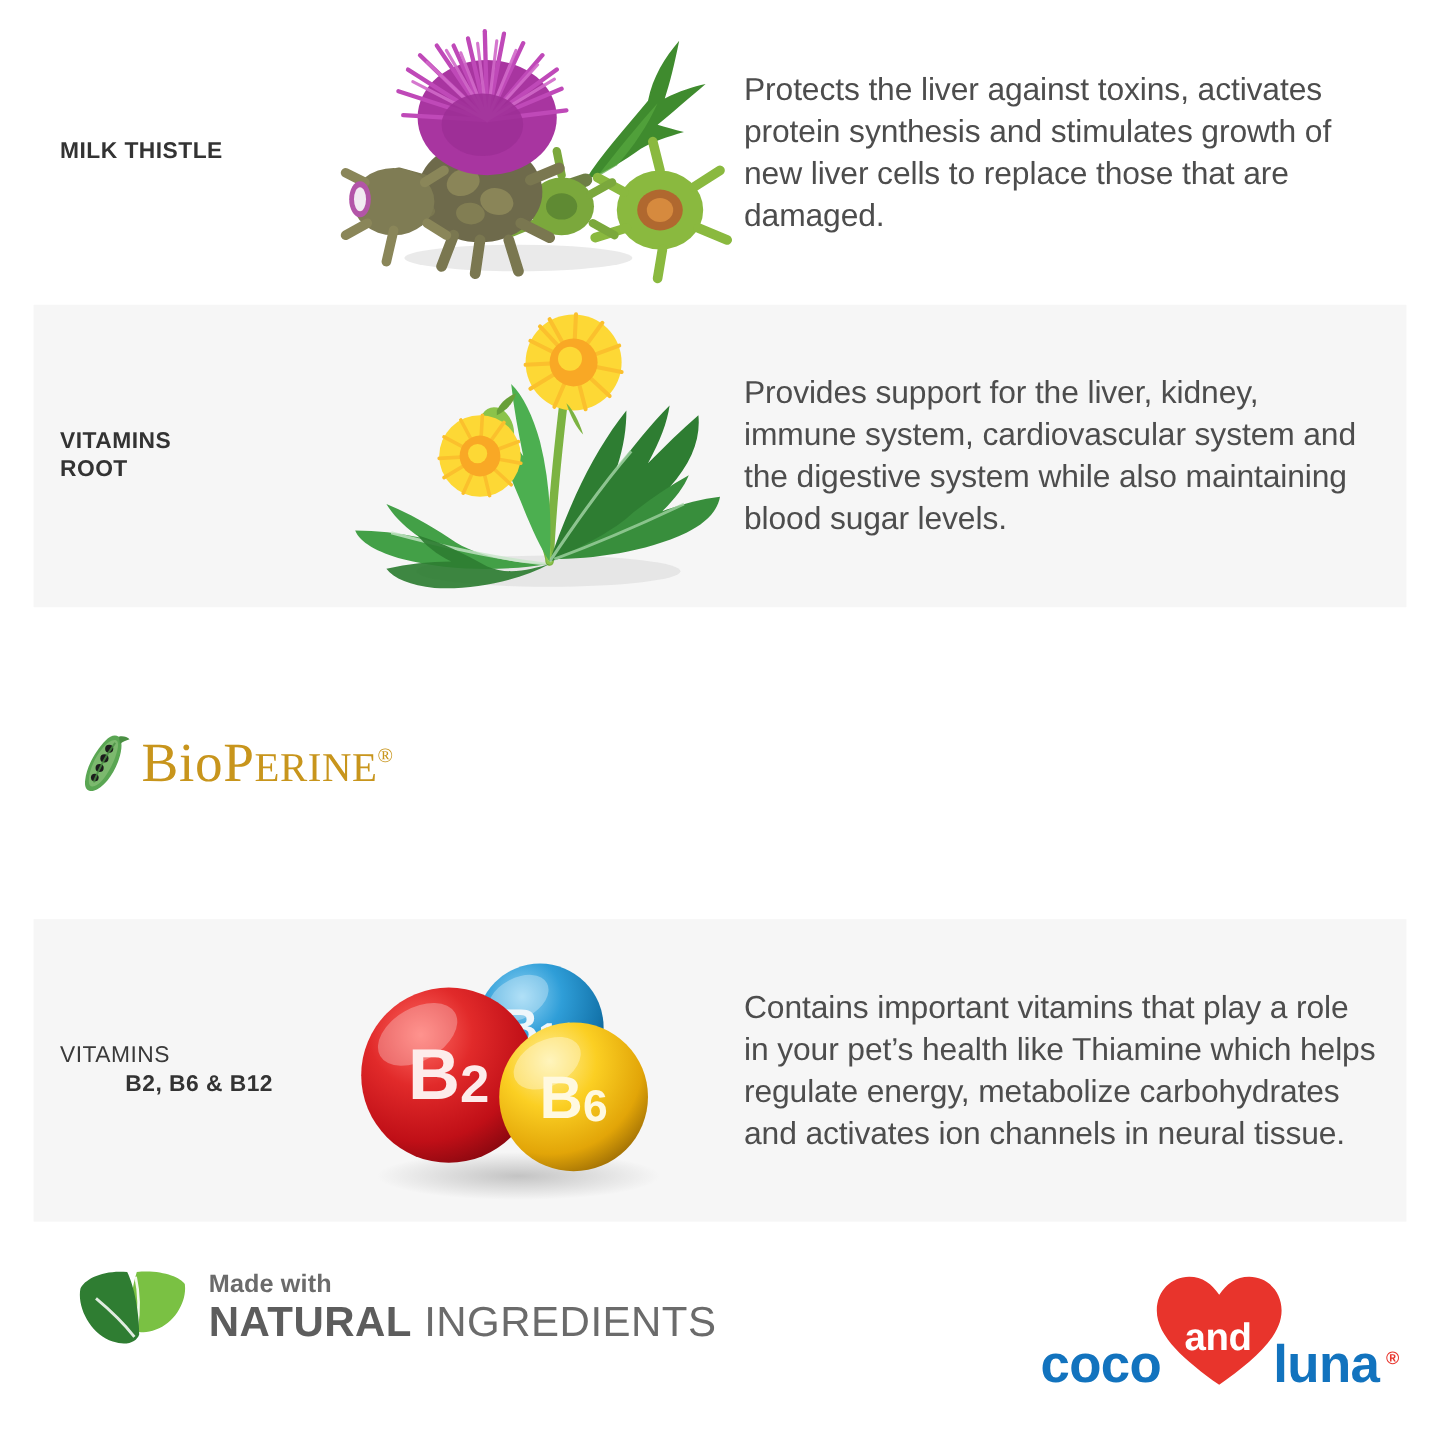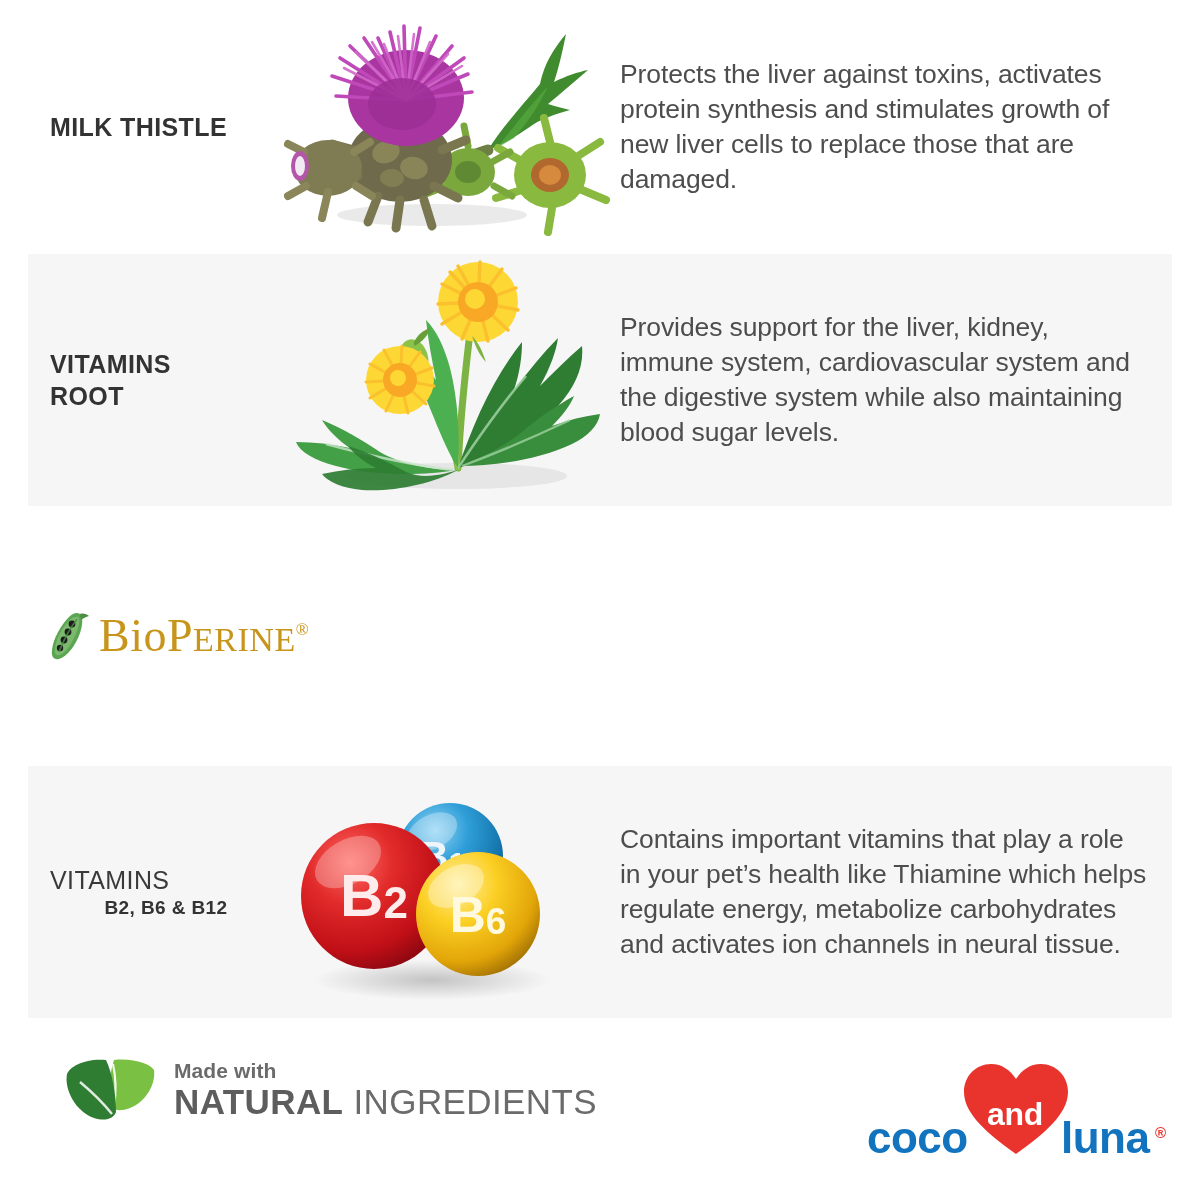--- a/index.html
+++ b/index.html
@@ -52,21 +52,21 @@
     z-index: 2;
   }
   .col-text {
     position: relative;
     flex: 1 1 auto;
     padding-right: 52px;
     z-index: 2;
   }
 
   .ing-name {
-    font-size: 25px;
+    font-size: 19px;
     font-weight: bold;
     letter-spacing: 0.4px;
     color: #333333;
     line-height: 1.28;
     white-space: pre-line;
   }
   .ing-name.light-line {
     font-weight: normal;
     color: #3a3a3a;
   }
@@ -87,21 +87,21 @@
   }
 
   
   .art-wrap { position: absolute; inset: 0; }
 
   
   .bioperine {
     display: flex;
     align-items: center;
     gap: 8px;
-    padding-left: 47px;
+    padding-left: 66px;
   }
   .bio-word {
     font-family: "Liberation Serif", serif;
     font-size: 46px;
     color: #c8951c;
     letter-spacing: 0.5px;
     line-height: 1;
     white-space: nowrap;
   }
   .bio-word .cap { font-size: 46px; }

